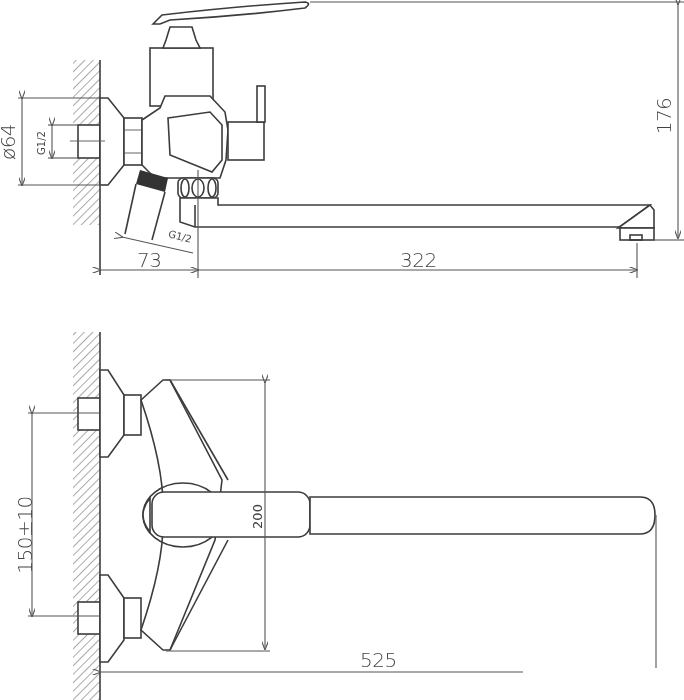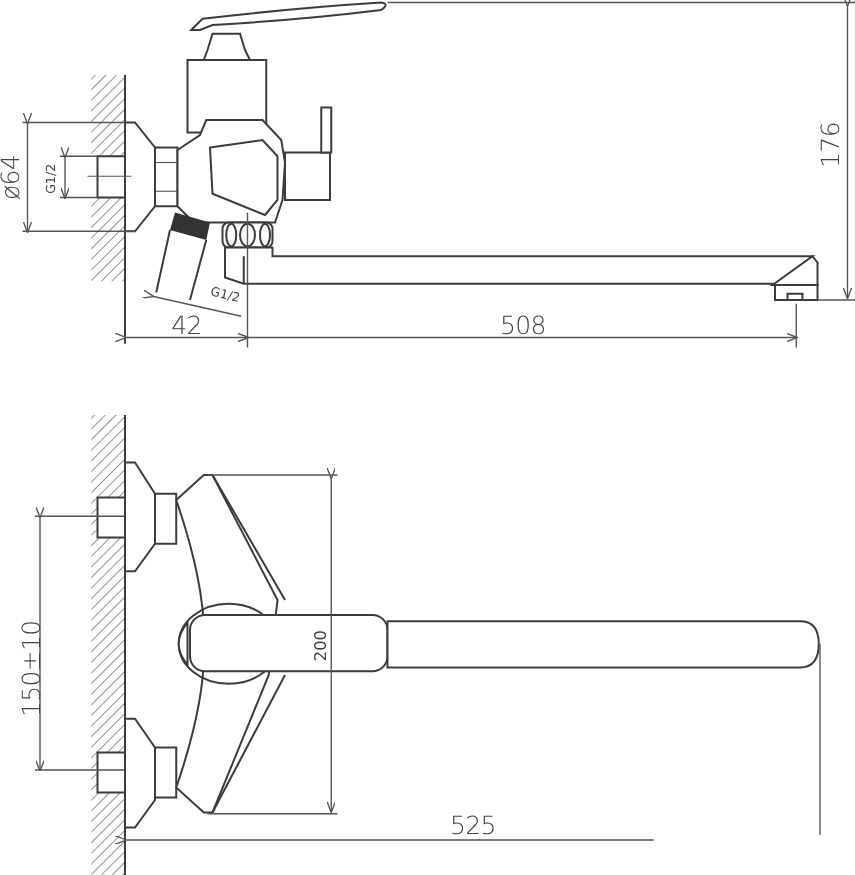--- a/index.html
+++ b/index.html
@@ -125,19 +125,19 @@
     <line class="dim" x1="166" y1="651" x2="270" y2="651"></line>
     <line class="dim" x1="265" y1="382" x2="265" y2="649" marker-start="url(#arr)" marker-end="url(#arr)"></line>
     <line class="dim" x1="656" y1="515" x2="656" y2="668"></line>
     <line class="dim" x1="100" y1="672" x2="523" y2="672" marker-start="url(#arr)"></line>
   </g>
 </svg>
 
 <span class="lbl big rot" style="left:-10px; top:132px;">ø64</span>
 <span class="lbl small rot" style="left:30px; top:138px;">G1/2</span>
 <span class="lbl small" style="left:168px; top:232px; transform:rotate(14deg);">G1/2</span>
-<span class="lbl big" style="left:137px; top:250px;">42</span>
-<span class="lbl big" style="left:400px; top:250px;">508</span>
+<span class="lbl big" style="left:137px; top:250px;">73</span>
+<span class="lbl big" style="left:400px; top:250px;">322</span>
 <span class="lbl big rot" style="left:646px; top:106px;">176</span>
 
 <span class="lbl big rot" style="left:-14px; top:525px;">150±10</span>
 <span class="lbl small rot" style="left:245px; top:510px; font-size:13px;">200</span>
 <span class="lbl big" style="left:360px; top:650px;">525</span>
 
 </body></html>

